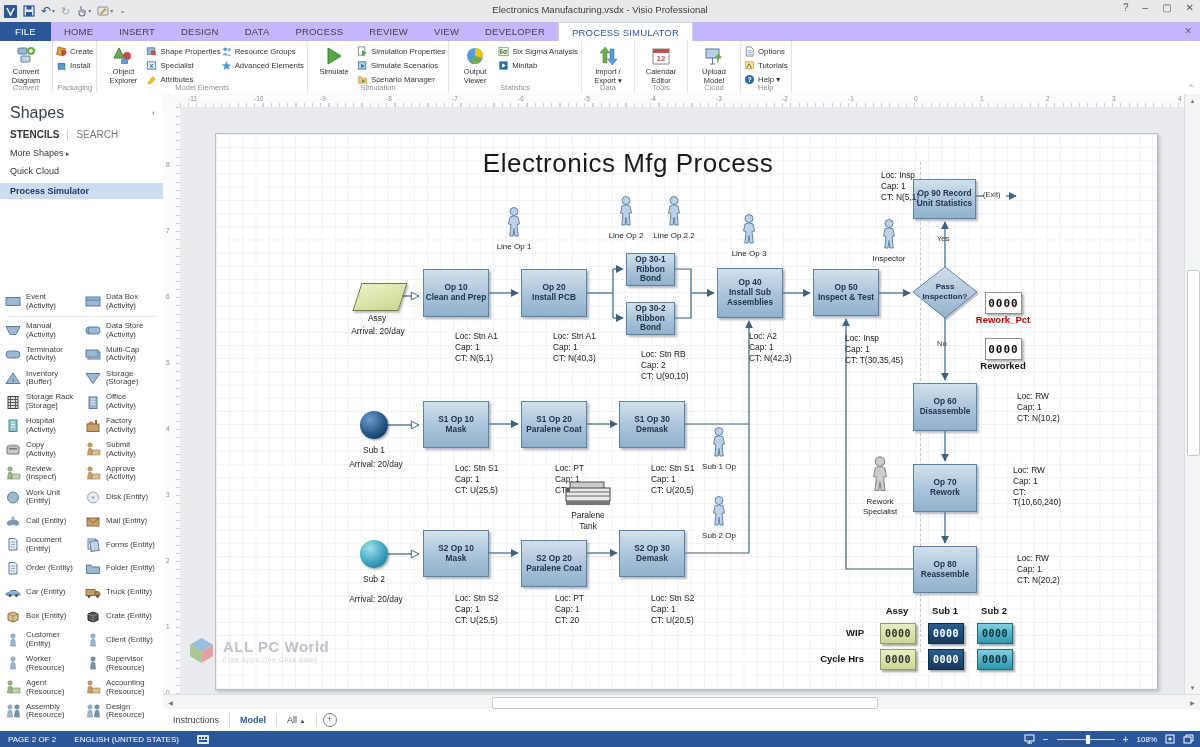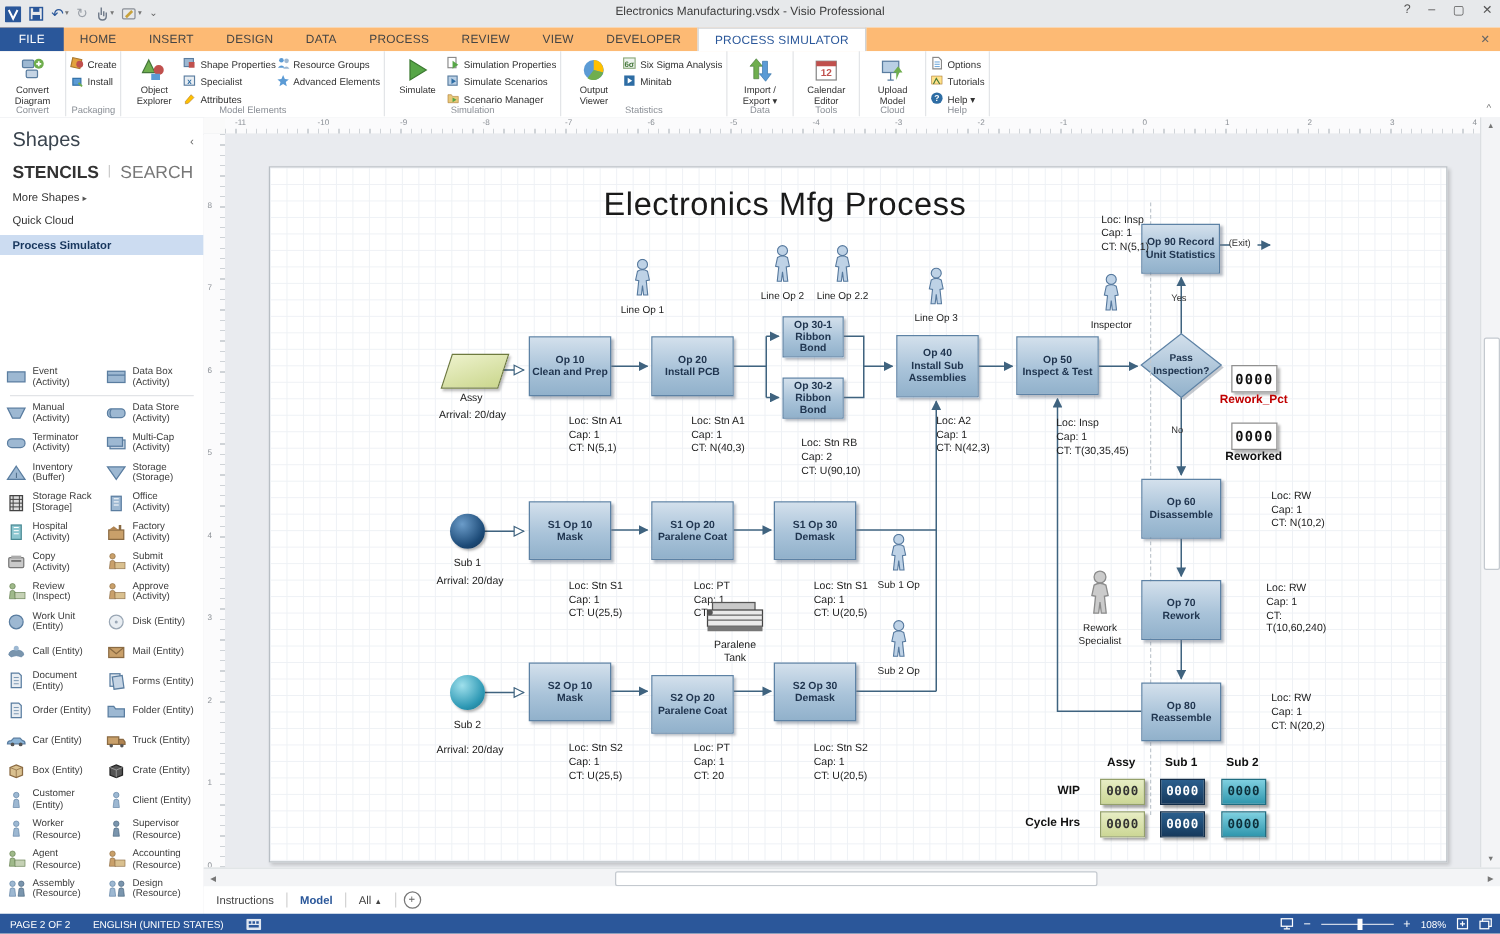--- a/index.html
+++ b/index.html
@@ -8,21 +8,21 @@
   
   #titlebar{position:absolute;left:0;top:0;width:1200px;height:22px;background:#e7e9eb;}
   #qat{position:absolute;left:4px;top:2px;display:flex;align-items:center;gap:6px;height:18px;}
   .qbtn{display:flex;align-items:center;color:#7a6a56;font-size:11px;line-height:1;}
   .qbtn svg{display:block;}
   .qcaret{font-size:6px;color:#777;margin-left:1px;}
   #win-title{position:absolute;left:0;right:0;top:4px;text-align:center;font-size:9.5px;color:#3c3c3c;}
   #win-controls{position:absolute;right:6px;top:2px;display:flex;gap:14px;color:#555;font-size:10px;}
   #win-controls span{cursor:default;}
   
-  #tabsrow{position:absolute;left:0;top:22px;width:1200px;height:19px;background:#fdba74;}
+  #tabsrow{position:absolute;left:0;top:22px;width:1200px;height:19px;background:#c4b5fd;}
   #tabs-row{display:flex;height:19px;align-items:stretch;}
   .rtab{padding:0 13px;font-size:9.5px;color:#444;display:flex;align-items:center;letter-spacing:.2px;}
   .rtab.file{background:#2a579a;color:#fff;padding:0 15px;}
   .rtab.active{background:#fff;border:1px solid #cfd4d8;border-bottom:none;color:#2a579a;}
   #closedoc{position:absolute;right:8px;top:4px;color:#666;font-size:9px;}
   
   #ribbon{position:absolute;left:0;top:41px;width:1200px;height:53px;background:#fff;border-bottom:1px solid #cfd4d9;}
   #ribbon-groups{display:flex;height:52px;}
   .rgroup{position:relative;border-right:1px solid #e3e5e8;display:flex;align-items:flex-start;padding:1px 3px 0 3px;}
   .rgroup-label{position:absolute;left:0;right:0;bottom:1px;text-align:center;font-size:7.5px;color:#8a8f96;}
@@ -32,21 +32,21 @@
   .smallcol{display:flex;flex-direction:column;justify-content:flex-start;padding-top:3px;gap:1px;}
   .smallbtn{display:flex;align-items:center;gap:3px;height:13px;}
   .smallbtn .lb{font-size:7.8px;color:#333;white-space:nowrap;}
   #ribbon-collapse{position:absolute;right:7px;bottom:3px;color:#777;font-size:8px;}
   
   #main{position:absolute;left:0;top:94px;width:1200px;height:637px;}
   
   #shapes-panel{position:absolute;left:0;top:0;width:163px;height:637px;background:#fff;border-right:1px solid #d4d7da;overflow:hidden;}
   #shapes-title{font-size:16px;color:#3a444e;margin:10px 0 0 10px;font-weight:400;}
   #shapes-collapse{position:absolute;right:8px;top:14px;color:#666;font-size:9px;}
-  #stencil-tabs{display:flex;align-items:center;margin:7px 0 0 10px;font-size:14px;gap:8px;}
+  #stencil-tabs{display:flex;align-items:center;margin:7px 0 0 10px;font-size:10px;gap:8px;}
   #tab-stencils{font-weight:bold;color:#333;}
   #stencil-tabs .sep{width:1px;height:10px;background:#ccc;}
   #tab-search{color:#777;}
   .pan-item{font-size:9px;color:#333;margin:8px 0 0 10px;}
   #active-stencil{margin-top:7px;background:#ccdcf1;color:#17365d;font-weight:bold;font-size:9px;padding:3px 0 3px 10px;}
   #shape-list{position:absolute;left:0;top:196px;right:0;bottom:0;}
   .shape-row{display:flex;height:23.8px;}
   .shape-item{width:80px;display:flex;align-items:center;}
   .shape-item .sic{width:26px;display:flex;justify-content:center;flex:0 0 26px;}
   .shape-item .slb{font-size:7.8px;color:#3c3c3c;line-height:8.6px;width:50px;}
@@ -1147,20 +1147,31 @@
             <div class="thead" style="left: 756px; top: 471px;">Sub 2</div>
             <div class="trowlb" style="left: 592px; top: 493px;">WIP</div>
             <div class="tcell cell-assy" style="left: 664px; top: 489px;">0000</div>
             <div class="tcell cell-sub1" style="left: 712px; top: 489px;">0000</div>
             <div class="tcell cell-sub2" style="left: 761px; top: 489px;">0000</div>
             <div class="trowlb" style="left: 592px; top: 519px;">Cycle Hrs</div>
             <div class="tcell cell-assy" style="left: 664px; top: 515px;">0000</div>
             <div class="tcell cell-sub1" style="left: 712px; top: 515px;">0000</div>
             <div class="tcell cell-sub2" style="left: 761px; top: 515px;">0000</div>
           </div>
+        <div id="watermark">
+          <svg width="27" height="27" viewBox="0 0 26 26">
+            <polygon points="13,1 24,7.5 13,14 2,7.5" fill="#5b9bd5"></polygon>
+            <polygon points="2,7.5 13,14 13,25 2,18.5" fill="#70ad47"></polygon>
+            <polygon points="24,7.5 13,14 13,25 24,18.5" fill="#e06666"></polygon>
+          </svg>
+          <div id="wm-text">
+            <div class="t1">ALL PC World</div>
+            <div class="t2">Free Apps One Click Away</div>
+          </div>
+        </div>
       </div>
       <div id="vscroll">
         <span class="sarrow" style="top:0;">▲</span>
         <div id="vthumb"></div>
         <span class="sarrow" style="bottom:0;">▼</span>
       </div>
       <div id="hscroll">
         <span class="harrow" style="left:1px;">◀</span>
         <div id="hthumb"></div>
         <span class="harrow" style="right:1px;">▶</span>

